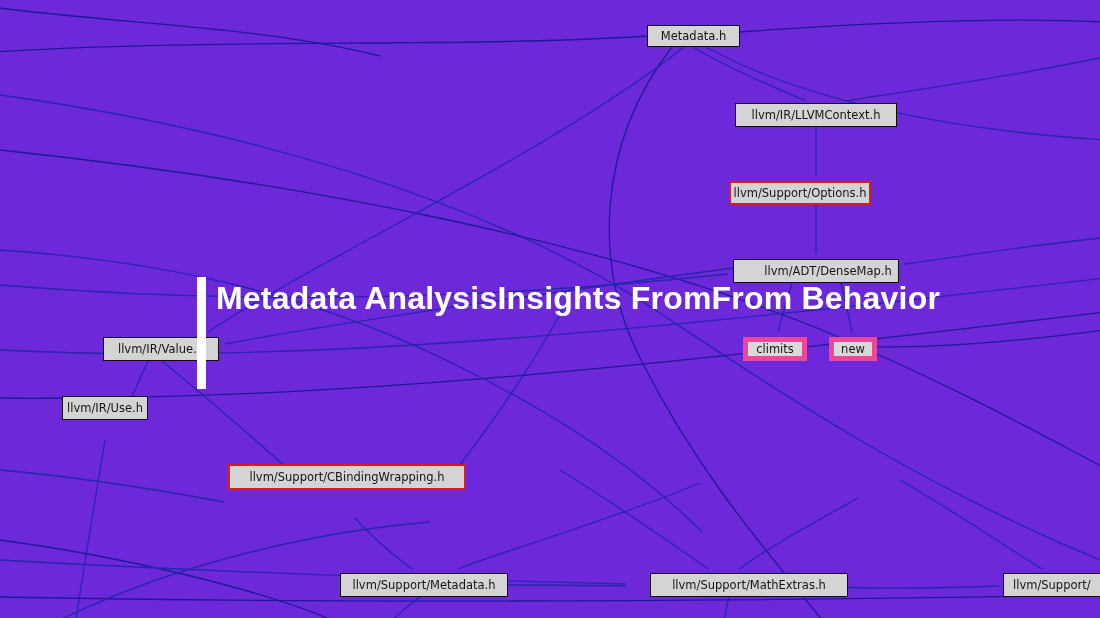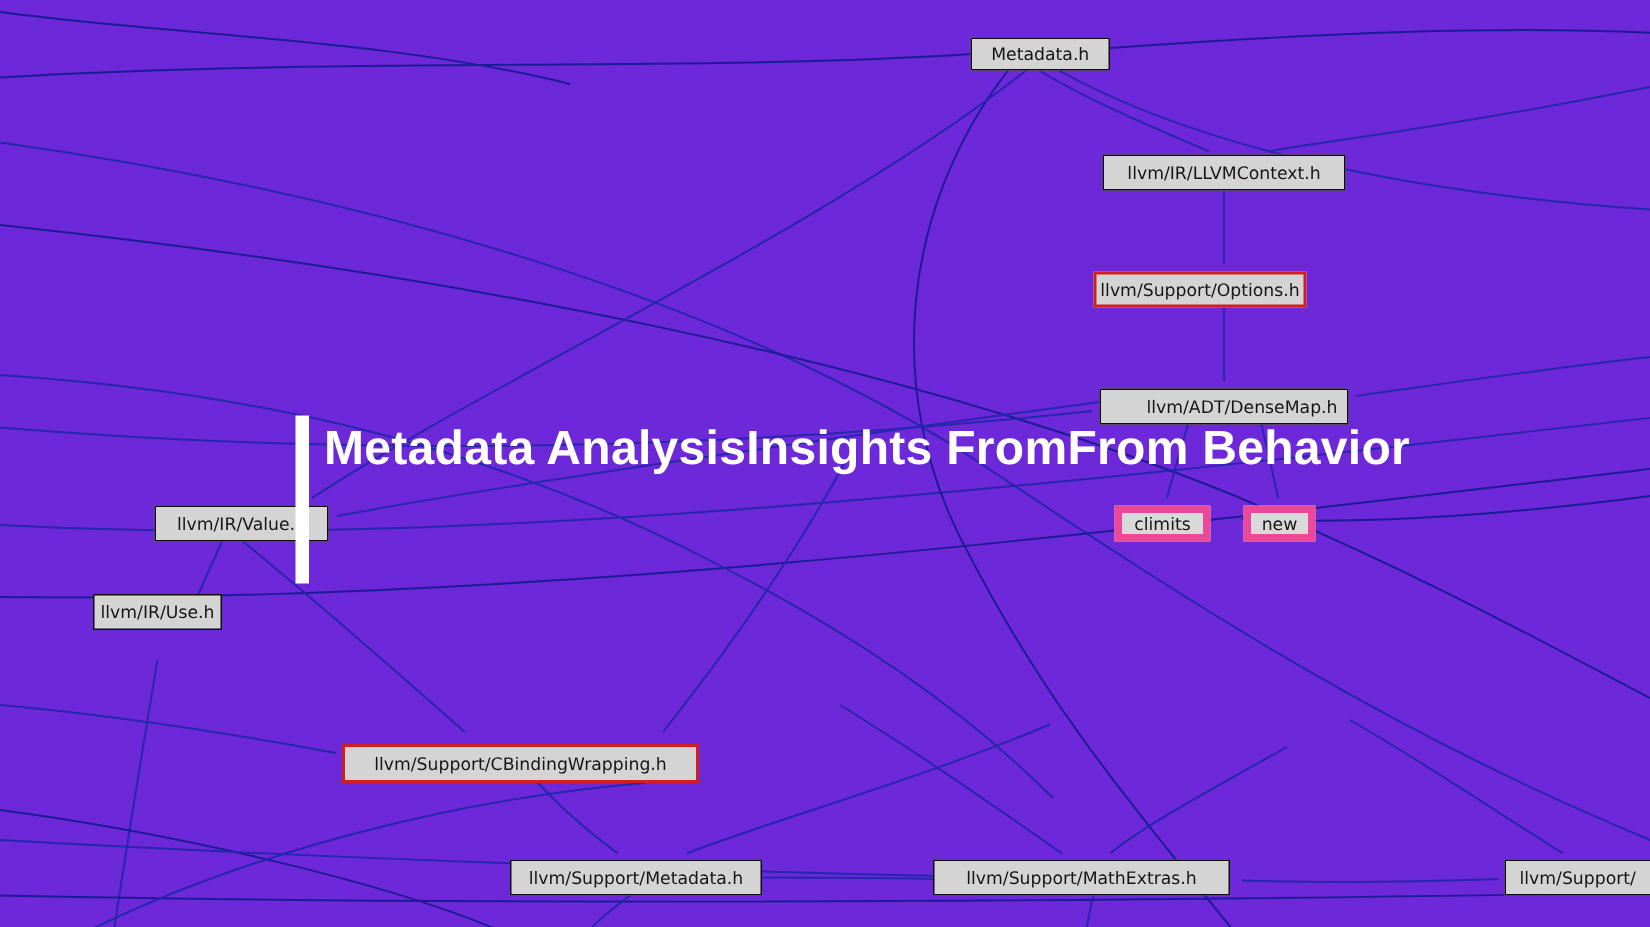--- a/index.html
+++ b/index.html
@@ -97,25 +97,25 @@
   <div class="node" style="left:733px;top:259px;width:166px;padding-left:24px;">llvm/ADT/DenseMap.h</div>
 
   <div class="node ext" style="left:743px;top:337px;width:64px;">climits</div>
 
   <div class="node ext" style="left:829px;top:337px;width:48px;">new</div>
 
   <div class="node" style="left:103px;top:337px;width:116px;">llvm/IR/Value.h</div>
 
   <div class="node" style="left:62px;top:396px;width:86px;">llvm/IR/Use.h</div>
 
-  <div class="node red" style="left:228px;top:496px;width:238px;height:26px;text-align:center;">llvm/Support/CBindingWrapping.h</div>
+  <div class="node red" style="left:228px;top:464px;width:238px;height:26px;text-align:center;">llvm/Support/CBindingWrapping.h</div>
 
   <div class="node" style="left:340px;top:573px;width:168px;">llvm/Support/Metadata.h</div>
 
-  <div class="node" style="left:622px;top:573px;width:198px;">llvm/Support/MathExtras.h</div>
+  <div class="node" style="left:650px;top:573px;width:198px;">llvm/Support/MathExtras.h</div>
 
   <div class="node clip" style="left:1003px;top:573px;width:150px;">llvm/Support/</div>
 
   <div id="title-overlay">
     <div id="title-bar"></div>
     <div id="title-lines">
       <div>Metadata Analysis</div>
       <div>Insights From</div>
       <div>From Behavior</div>
     </div>

